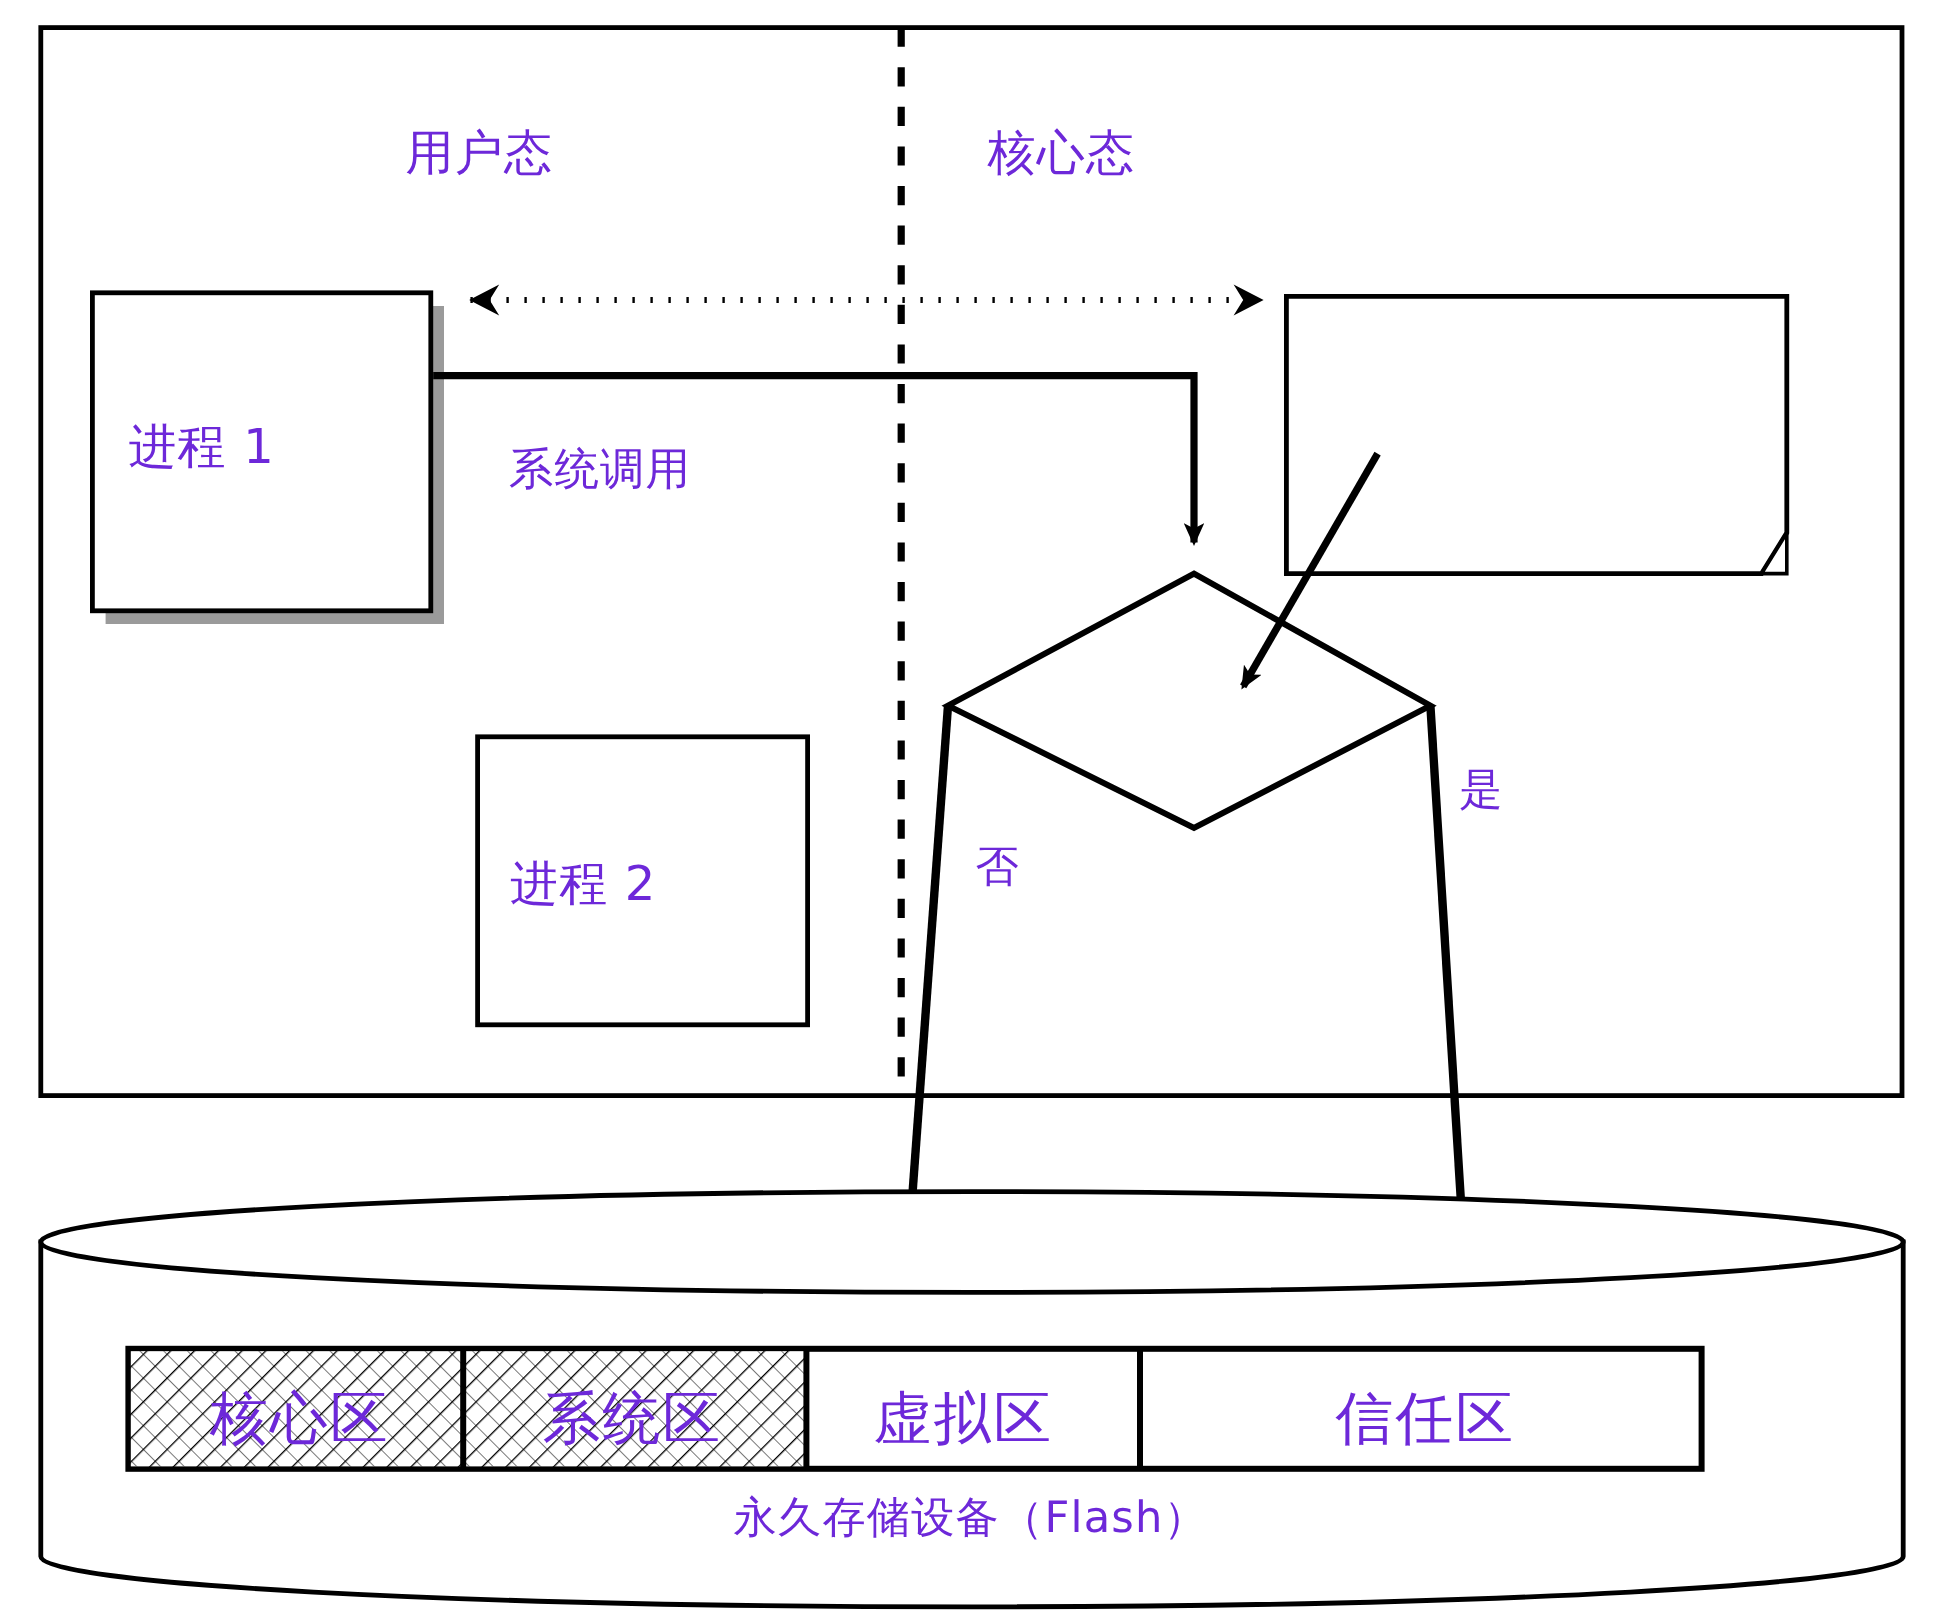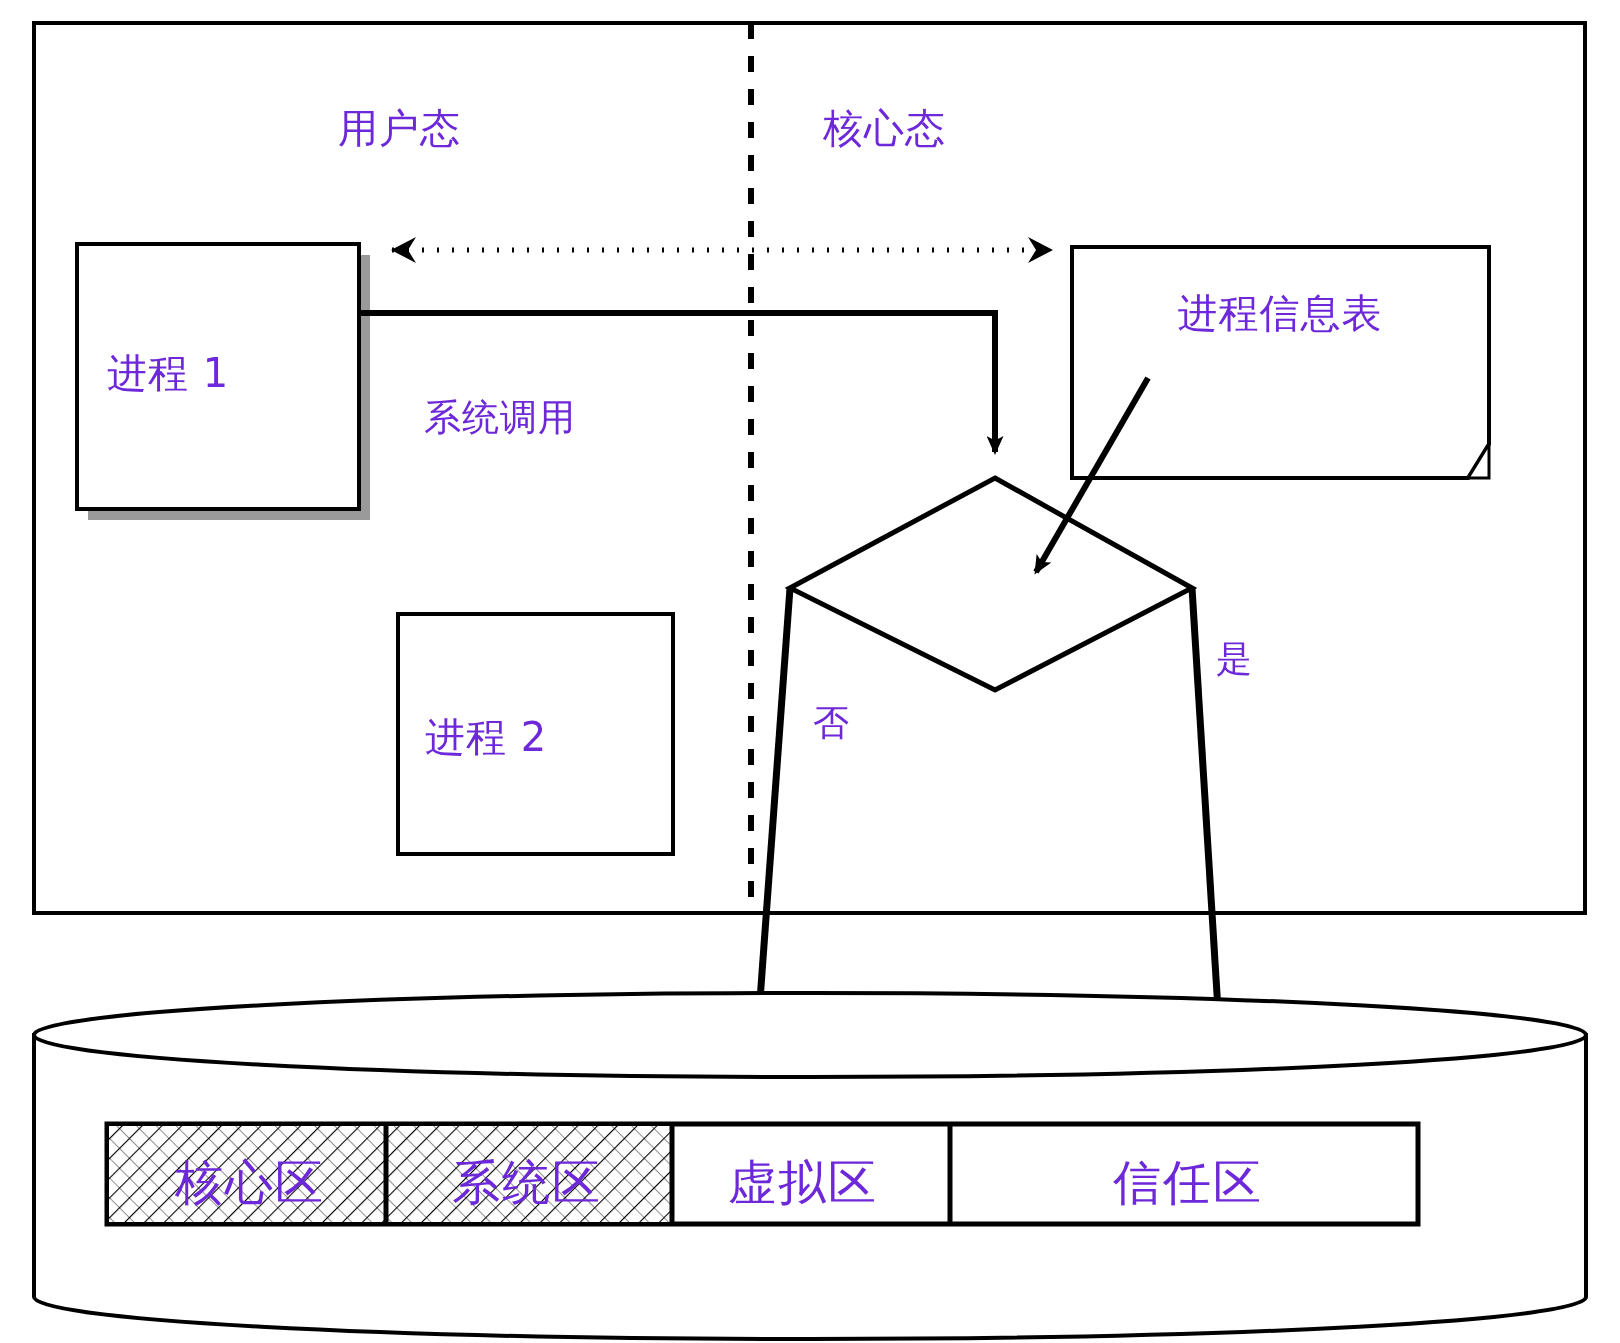--- a/index.html
+++ b/index.html
@@ -25,21 +25,21 @@
   }
   .lbl {
     position: absolute;
     color: #6d28d9;
     font-family: "DejaVu Sans", "Liberation Sans", sans-serif;
     white-space: pre;
     line-height: 1.25;
     user-select: none;
   }
   .cjk-lg   { font-size: 40px; letter-spacing: 1px; }
-  .cjk-md   { font-size: 37px; letter-spacing: 1px; margin-top: 27px; }
+  .cjk-md   { font-size: 37px; letter-spacing: 1px; }
   .cjk-note { font-size: 40px; letter-spacing: 1px; text-align: center; }
   .cjk-zone { font-size: 48px; letter-spacing: 2px; }
   .cjk-yn   { font-size: 36px; }
   .cjk-flash{ font-size: 36px; letter-spacing: 1px; }
 </style>
 </head>
 <body>
 
 <div id="stage">
 
@@ -111,29 +111,29 @@
   <div class="lbl cjk-lg" style="left:338px; top:103px;">用户态</div>
 
   <div class="lbl cjk-lg" style="left:823px; top:103px;">核心态</div>
 
   <div class="lbl cjk-lg" style="left:107px; top:348px;">进程 1</div>
 
   <div class="lbl cjk-lg" style="left:425px; top:712px;">进程 2</div>
 
   <div class="lbl cjk-md" style="left:424px; top:368px;">系统调用</div>
 
-  <div class="lbl cjk-note" style="left:1090px; top:288px; width:380px;">进程信息表</div>
 
 
   <div class="lbl cjk-yn" style="left:813px; top:700px;">否</div>
 
   <div class="lbl cjk-yn" style="left:1216px; top:636px;">是</div>
 
   <div class="lbl cjk-zone" style="left:175px; top:1152px;">核心区</div>
 
   <div class="lbl cjk-zone" style="left:452px; top:1152px;">系统区</div>
 
   <div class="lbl cjk-zone" style="left:728px; top:1152px;">虚拟区</div>
 
   <div class="lbl cjk-zone" style="left:1113px; top:1152px;">信任区</div>
 
+  <div class="lbl cjk-flash" style="left:259px; top:1243px; width:1100px; text-align:center;">永久存储设备（Flash）</div>
 
 </div>
 
 </body></html>

